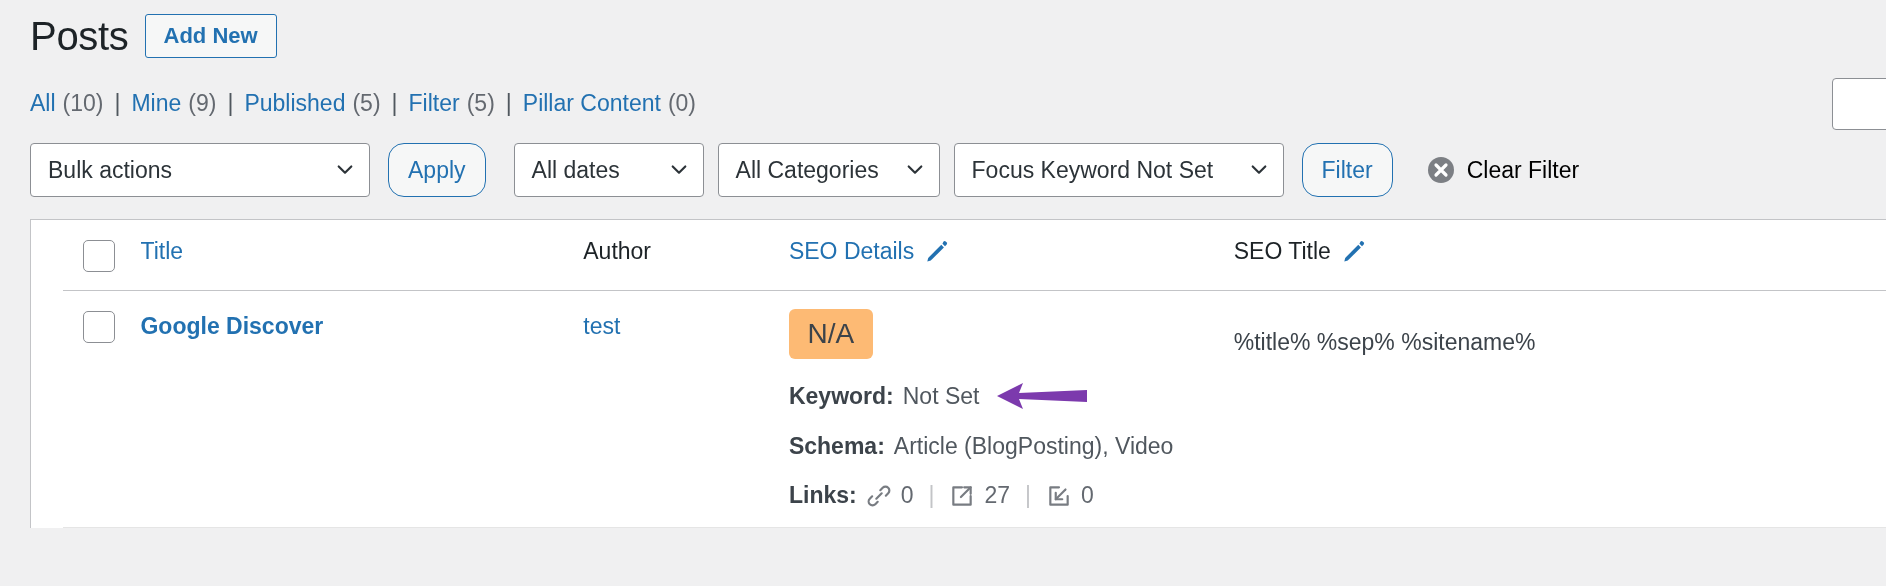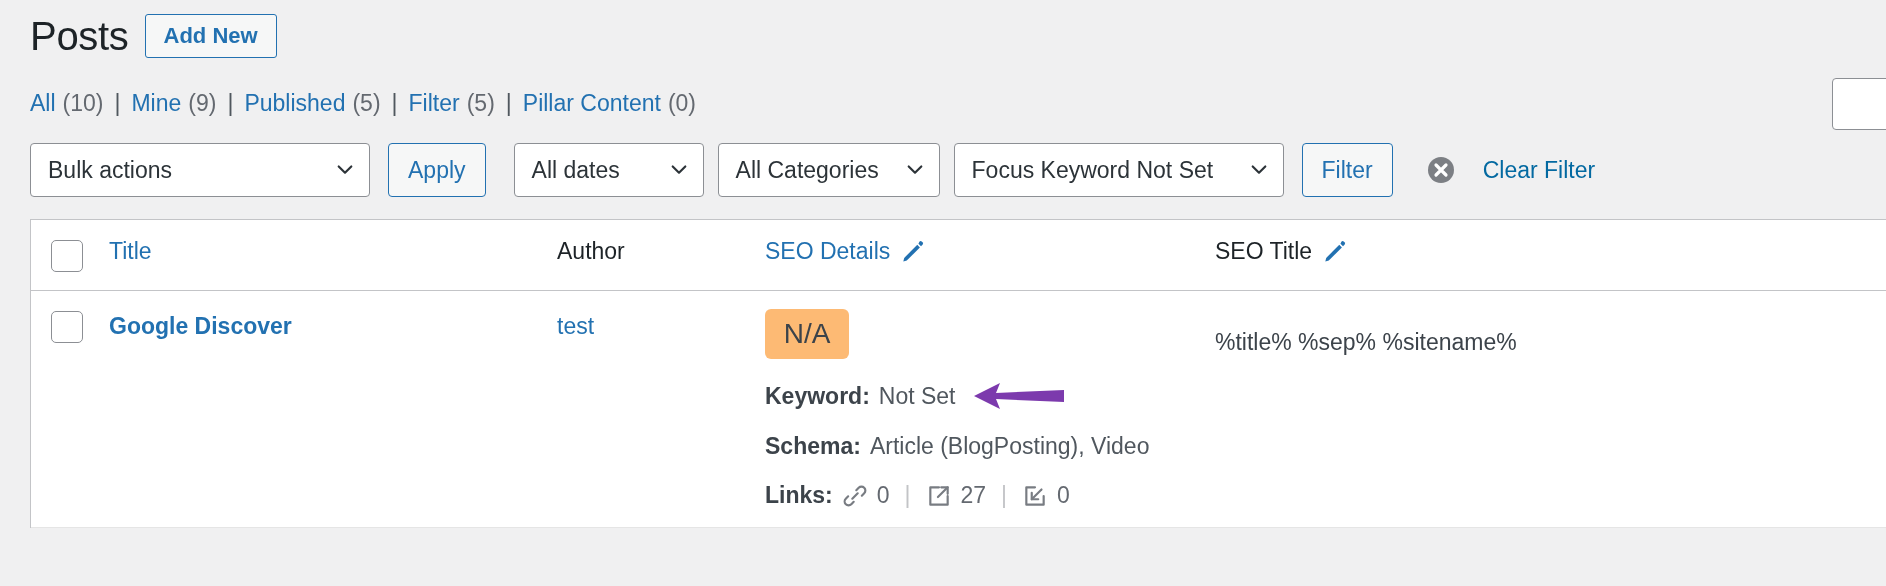--- a/index.html
+++ b/index.html
@@ -137,56 +137,57 @@
     display: inline-flex;
     align-items: center;
     justify-content: center;
     height: 54px;
     box-sizing: border-box;
     padding: 0 19px;
     font-size: 23px;
     color: #2271b1;
     background: #f6f7f7;
     border: 1px solid #2271b1;
-    border-radius: 4px;
+    border-radius: 16px;
     cursor: pointer;
     font-family: "Liberation Sans", sans-serif;
     white-space: nowrap;
   }
   .gap-18 { width: 18px; flex: 0 0 18px; }
   .gap-28 { width: 28px; flex: 0 0 28px; }
   .gap-14 { width: 14px; flex: 0 0 14px; }
 
   .clear-filter {
     display: inline-flex;
     align-items: center;
-    gap: 28px;
+    gap: 12px;
     margin-left: 34px;
     font-size: 23px;
-    color: #0369a1;
+    color: #000000;
     text-decoration: none;
     cursor: pointer;
     white-space: nowrap;
   }
   .clear-filter .x-circle {
     width: 28px;
     height: 28px;
     flex: 0 0 28px;
     display: block;
   }
 
   
   .wp-table {
     margin: 22px 0 0 30px;
     width: 1856px;
     background: #fff;
     border: 1px solid #c3c4c7;
     border-right: none;
     border-bottom: none;
     box-sizing: border-box;
+    padding-left: 32px;
   }
   .tr {
     display: flex;
     align-items: flex-start;
     border-bottom: 1px solid #e5e5e5;
   }
   .tr.head { border-bottom: 1px solid #c3c4c7; }
   .th, .td {
     box-sizing: border-box;
     padding: 18px 14px 18px 0;

